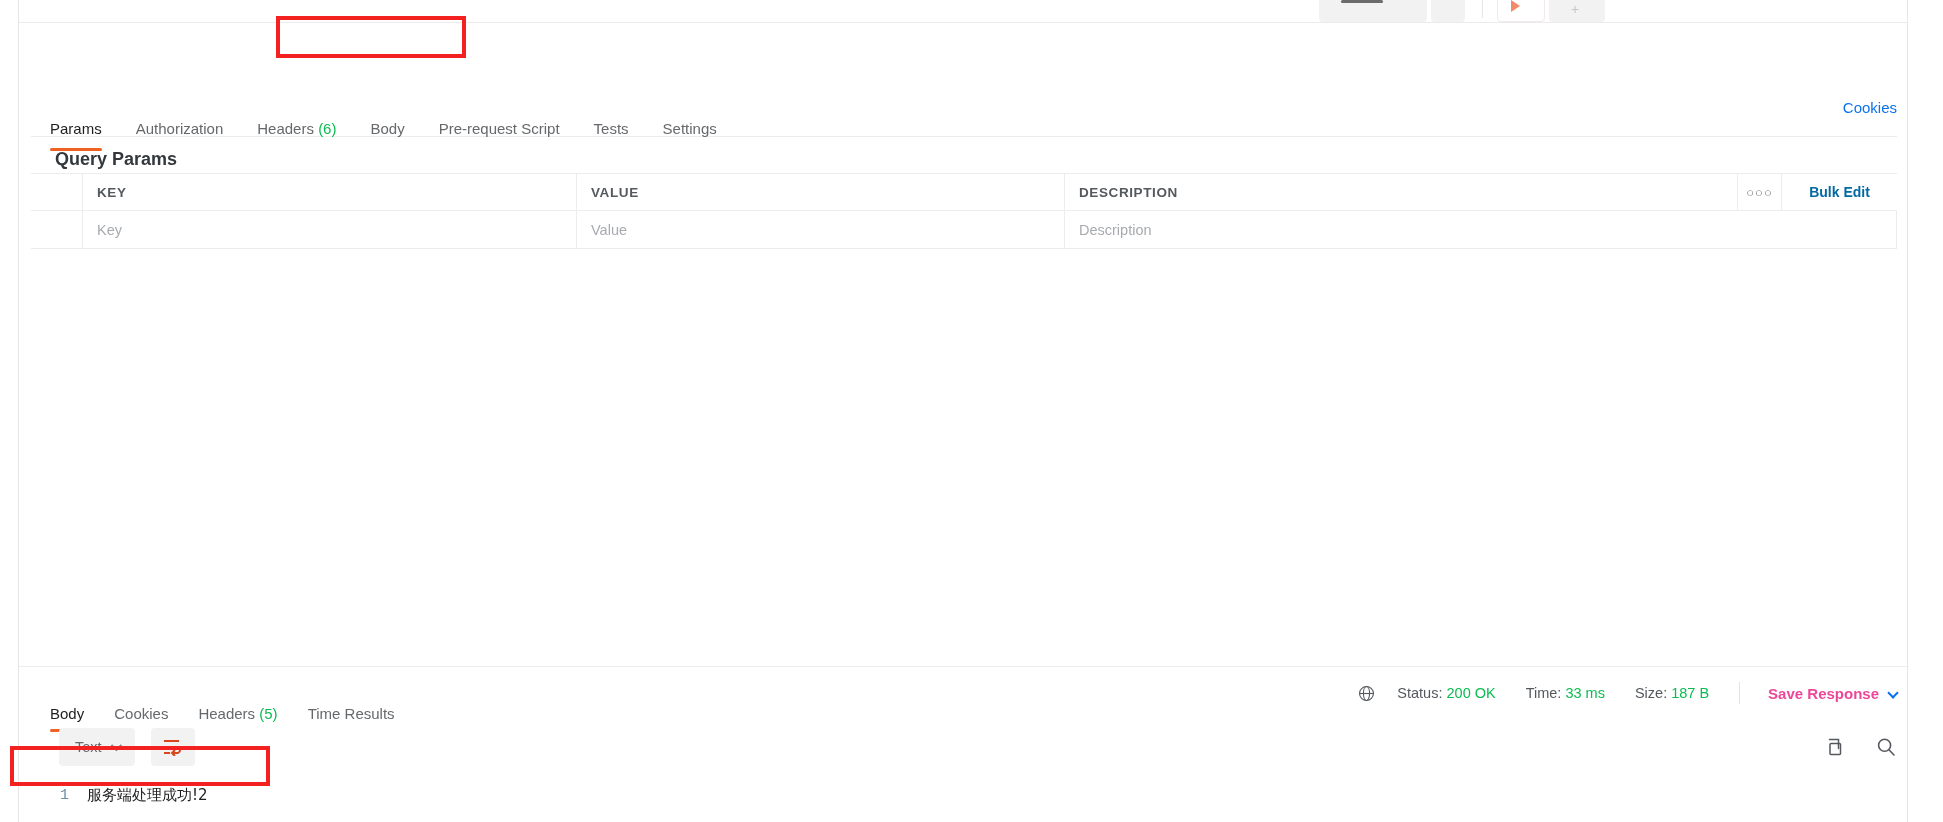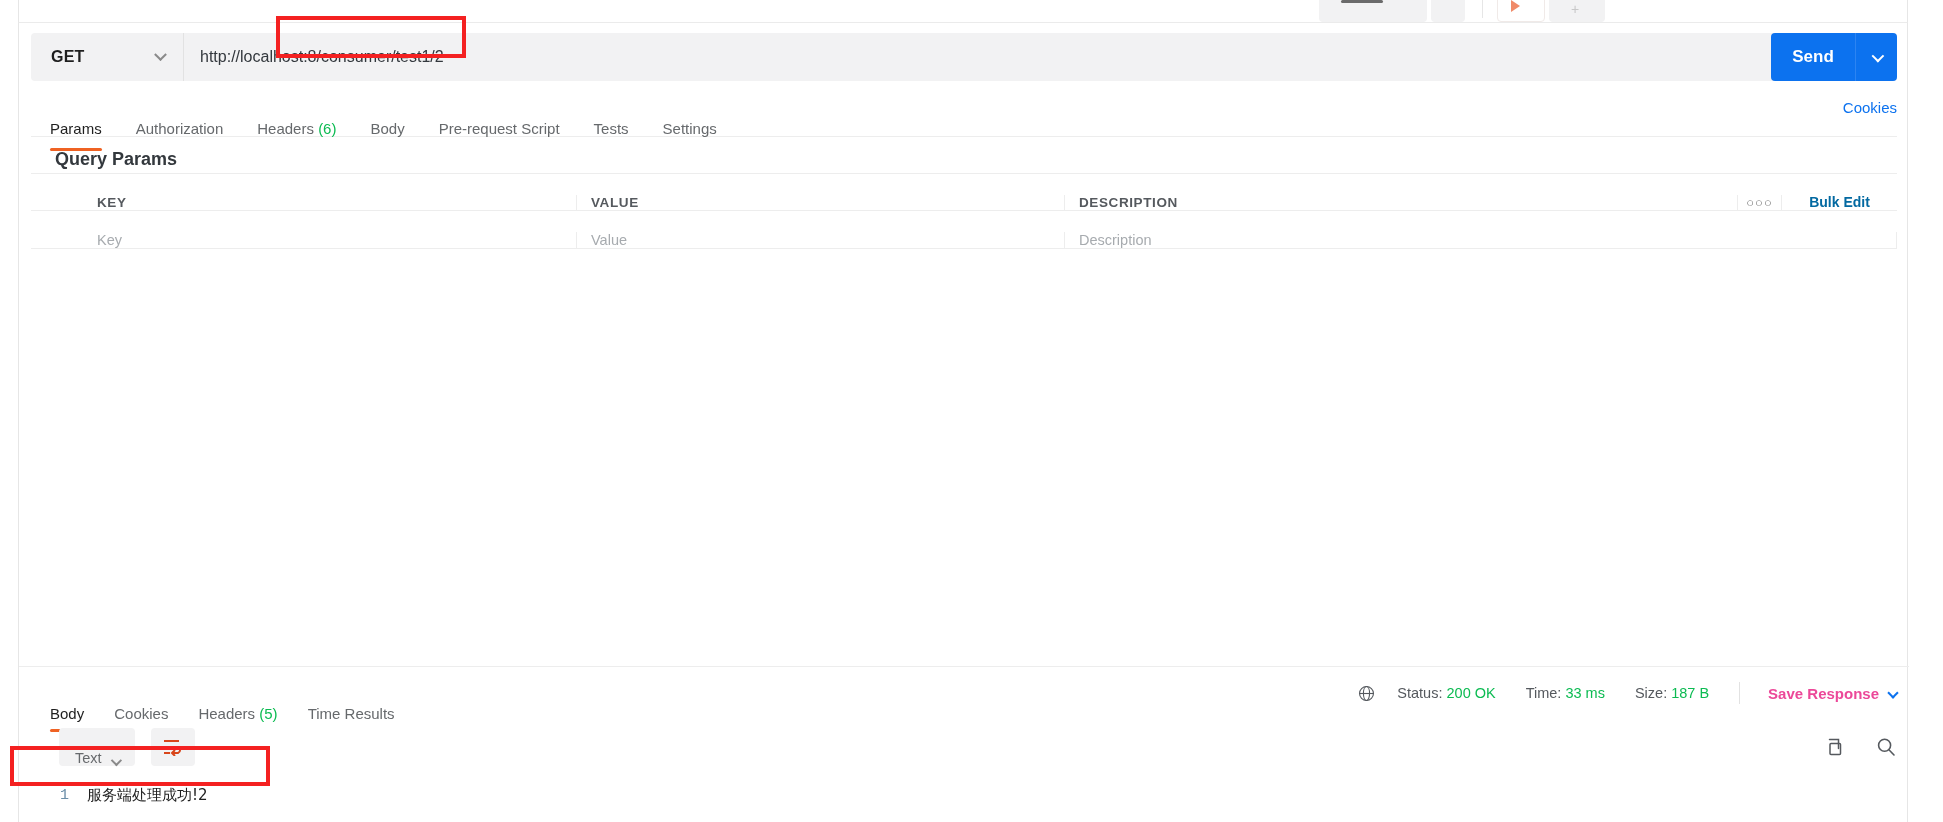--- a/index.html
+++ b/index.html
@@ -120,21 +120,21 @@
     position: absolute; right: 0; top: 6px; font-size: 15px; color: #0c72ef; cursor: pointer;
   }
 
   
   .qp-title {
     position: absolute; left: 36px; top: 126px; font-size: 18px; font-weight: bold; color: #33383d;
   }
   .table {
     position: absolute; left: 12px; top: 150px; width: 1866px;
   }
-  .thead, .trow { display: flex; align-items: flex-end; }
+  .thead, .trow { display: flex; }
   .thead { height: 38px; border-top: 1px solid #ededed; border-bottom: 1px solid #ededed; }
   .trow  { height: 38px; border-bottom: 1px solid #ededed; }
   .cell {
     display: flex; align-items: center; padding: 0 14px;
     border-right: 1px solid #ededed; font-size: 14px;
   }
   .cell.chk   { width: 52px; padding: 0; }
   .cell.key   { width: 494px; }
   .cell.val   { width: 488px; }
   .cell.desc  { flex: 1; }
@@ -185,21 +185,21 @@
   }
   .seg {
     display: flex; background: #f2f2f3; border-radius: 4px; height: 38px; overflow: hidden;
   }
   .seg-item {
     display: flex; align-items: center; justify-content: center; padding: 0 22px;
     font-size: 14.5px; color: #66696c; cursor: pointer;
   }
   .seg-item.active { background: #e2e2e3; color: #1f1f1f; }
   .fmt-box {
-    display: flex; align-items: flex-end; gap: 9px; background: #f2f2f3; border-radius: 4px;
+    display: flex; align-items: center; gap: 9px; background: #f2f2f3; border-radius: 4px;
     height: 38px; padding: 0 16px; margin-left: 18px; cursor: pointer;
   }
   .fmt-label { font-size: 14.5px; color: #66696c; }
   .chev-sm {
     width: 8px; height: 8px; border-right: 2px solid #8a8a8a; border-bottom: 2px solid #8a8a8a;
     transform: rotate(45deg) translateY(-2px);
   }
   .wrap-btn {
     width: 44px; height: 38px; background: #f2f2f3; border-radius: 4px; margin-left: 16px;
     display: flex; align-items: center; justify-content: center; cursor: pointer;
@@ -242,35 +242,20 @@
       <div class="ghost-tri"></div>
       <div class="ghost-btn d"></div>
       <div class="ghost-plus">+</div>
     </div>
   </div>
 
   <div class="right-rail"></div>
 
   <div class="panel">
 
-    <div class="urlrow">
-      <div class="method-box">
-        <span class="method-label">GET</span>
-        <span class="chev"></span>
-      </div>
-      <div class="url-box">
-        <span class="url-text"><span>http://localhost:8</span><span class="seg2">/consumer/test1/2</span></span>
-      </div>
-      <div class="send-wrap">
-        <button class="send-btn">Send</button>
-        <div class="send-caret">
-          <span class="caret-w"></span>
-        </div>
-      </div>
-    </div>
 
     <div class="reqtabs">
       <div class="tabrow">
         <div class="tab active"><span>Params</span></div>
         <div class="tab"><span>Authorization</span></div>
         <div class="tab"><span>Headers</span> <span class="count">(6)</span></div>
         <div class="tab"><span>Body</span></div>
         <div class="tab"><span>Pre-request Script</span></div>
         <div class="tab"><span>Tests</span></div>
         <div class="tab"><span>Settings</span></div>

